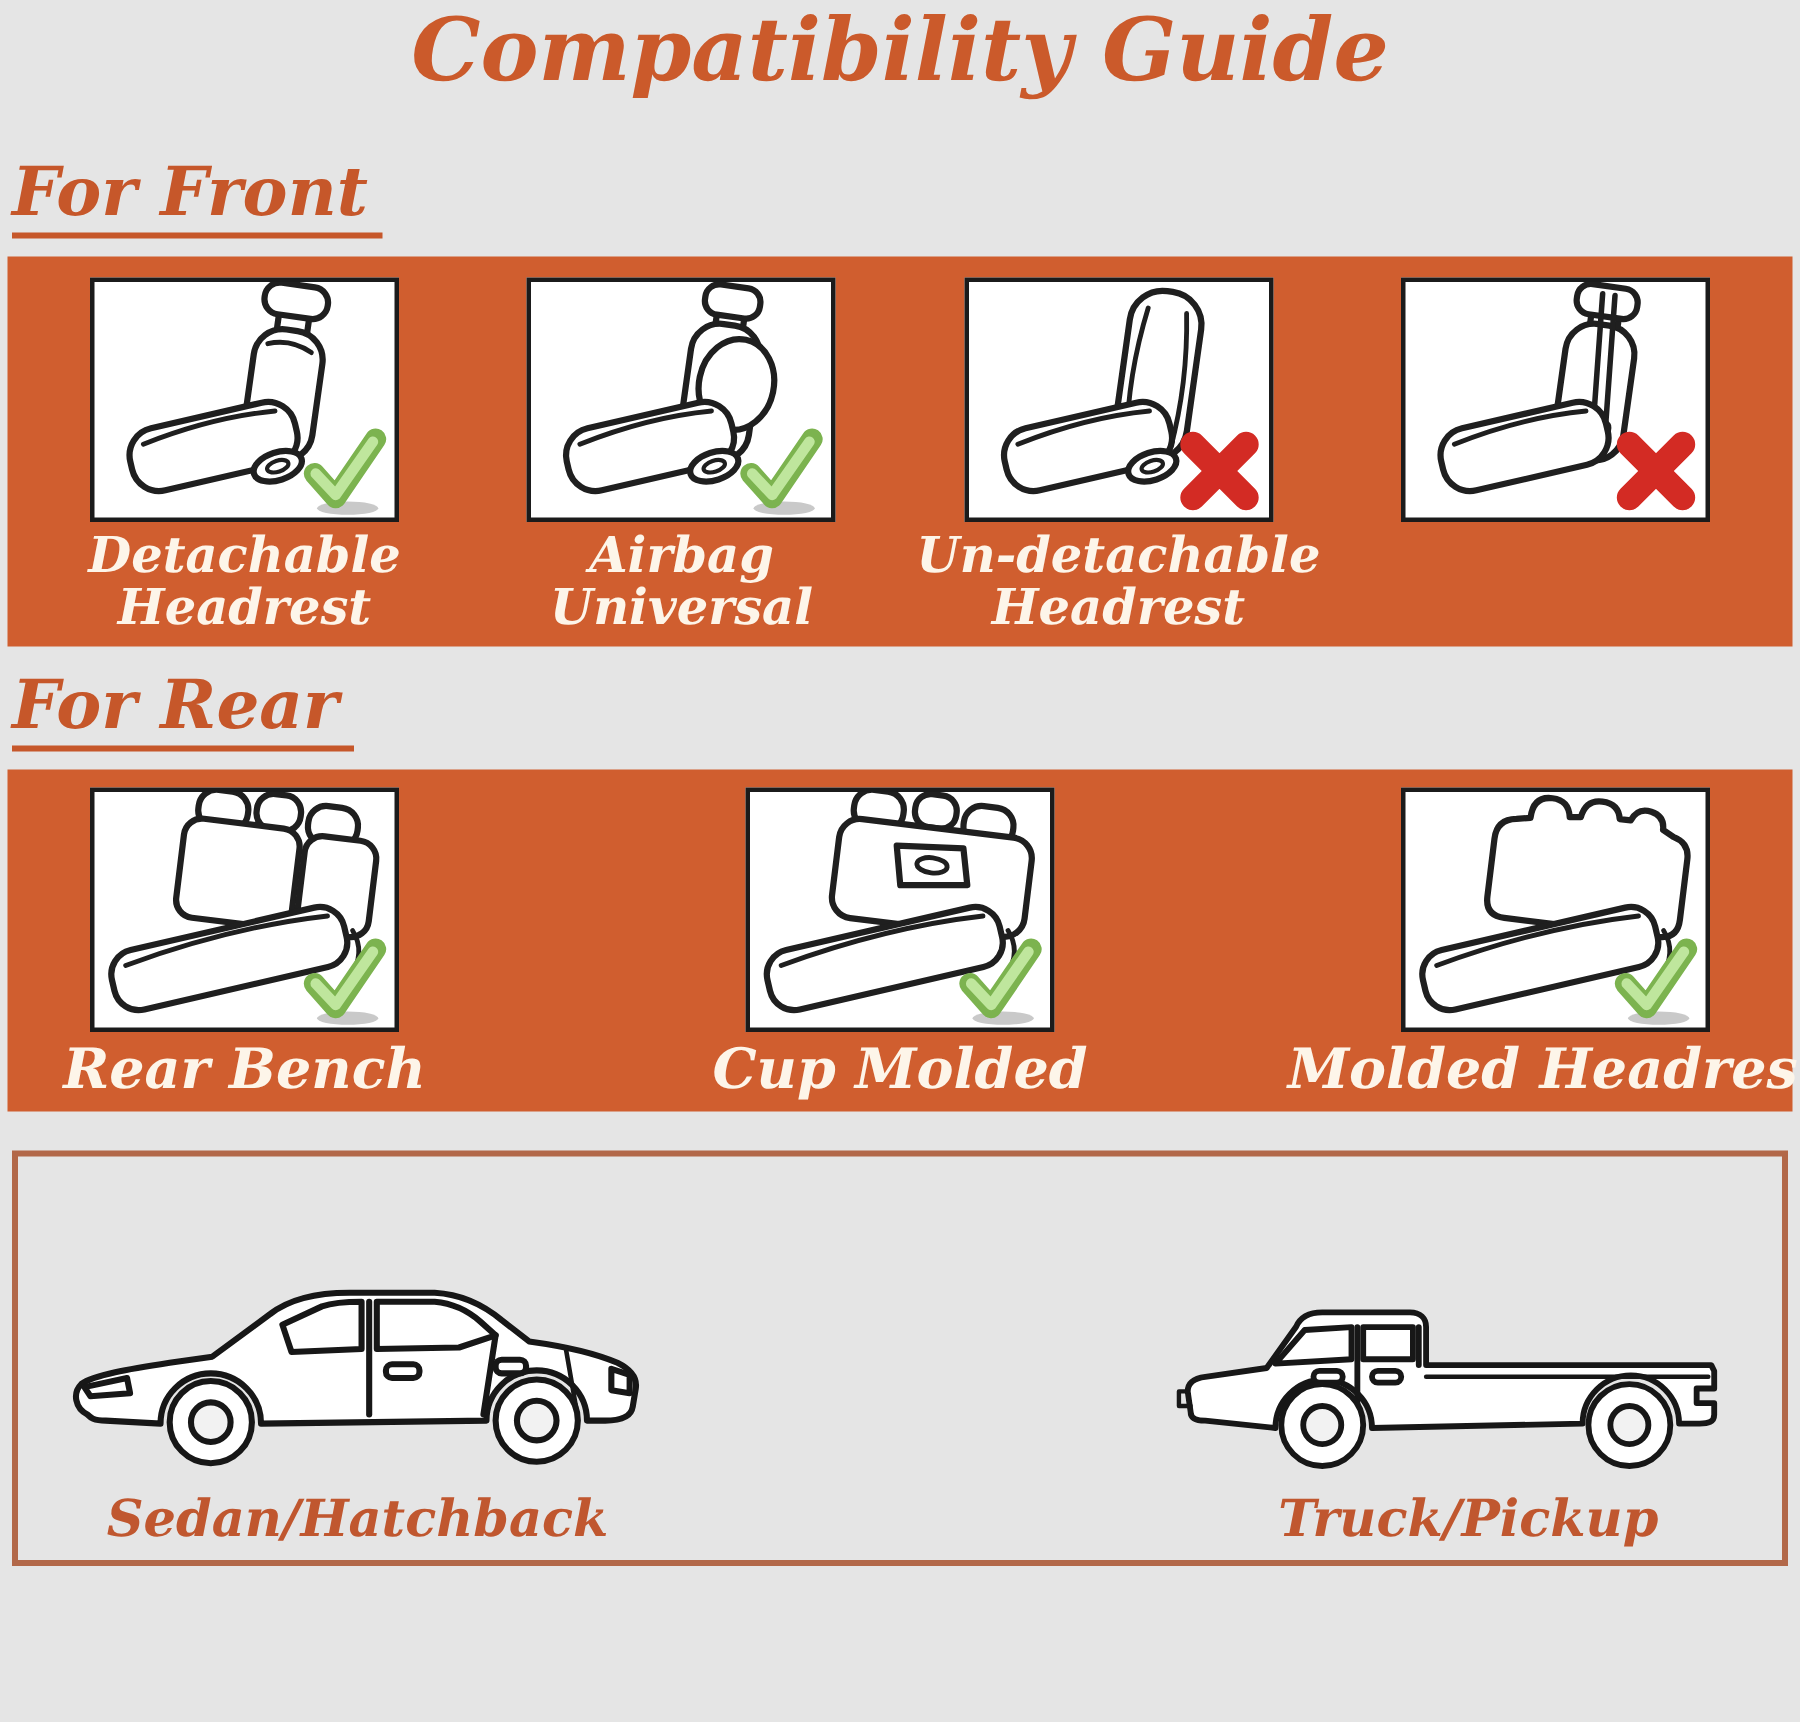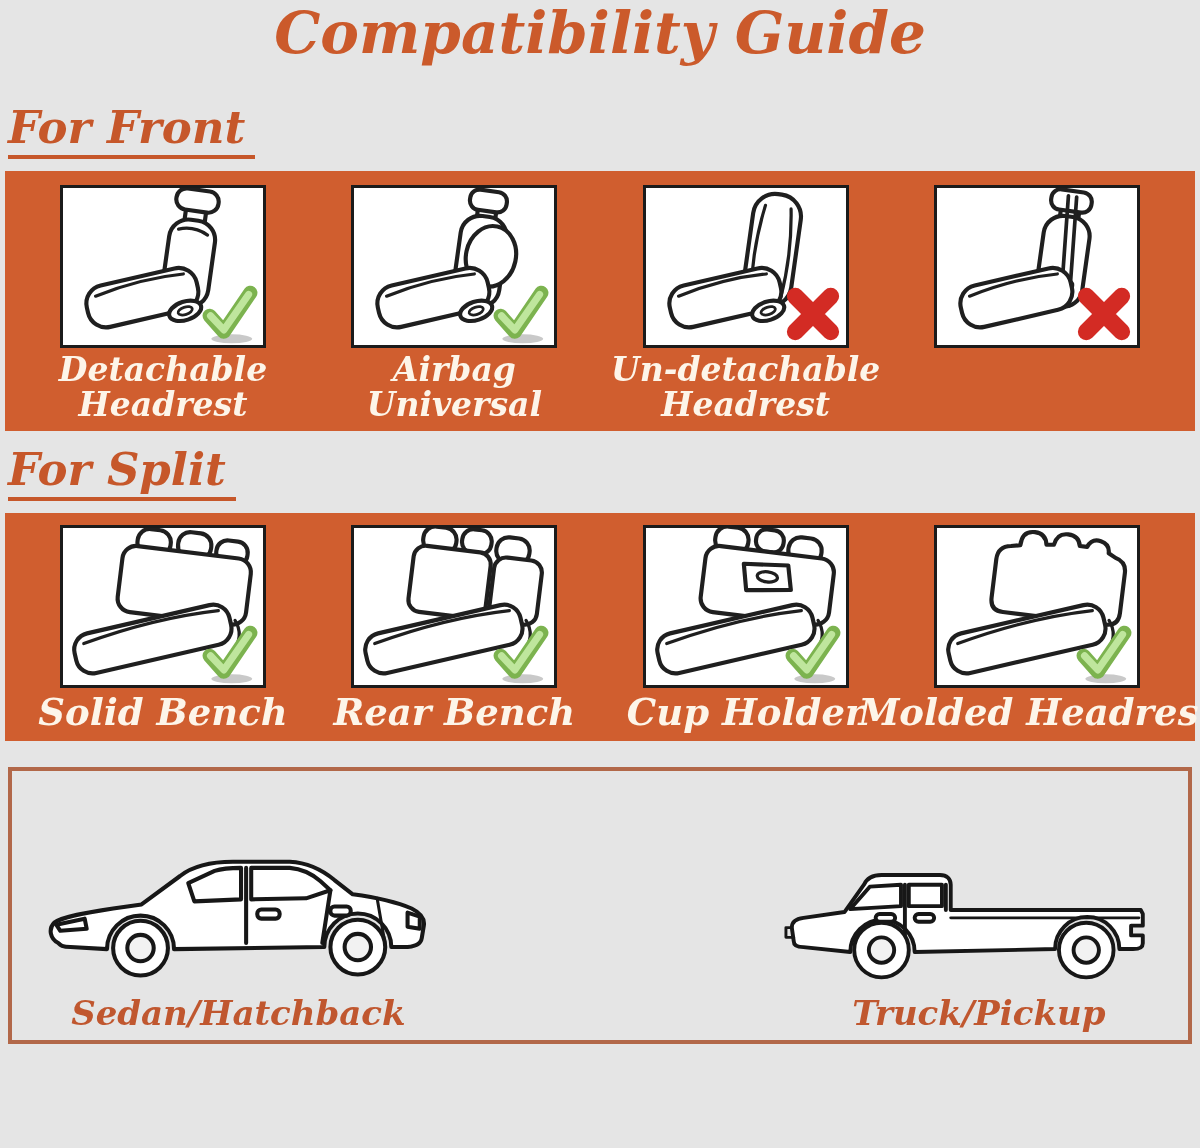--- a/index.html
+++ b/index.html
@@ -342,63 +342,51 @@
           <svg class="badge">
               <use href="#sym-cross"></use>
             </svg>
         </div>
       </div>
 
     </div>
   </div>
 
   <div class="heading-row-left rear">
-    <span class="section-heading">For Split</span>
+    <span class="section-heading">For Rear</span>
   </div>
 
   <div class="band rear">
     <div class="cards-row">
 
-      <div class="cell">
-        <div class="card">
-          <svg class="seat-art">
-              <use href="#sym-bench-solid"></use>
+
+      <div class="cell">
+        <div class="card">
+          <svg class="seat-art">
+              <use href="#sym-bench-split"></use>
             </svg>
           <svg class="badge">
               <use href="#sym-check"></use>
             </svg>
 
         </div>
-        <div class="rear-label">Solid Bench</div>
-      </div>
-
-      <div class="cell">
-        <div class="card">
-          <svg class="seat-art">
-              <use href="#sym-bench-split"></use>
+        <div class="rear-label">Rear Bench</div>
+      </div>
+
+      <div class="cell">
+        <div class="card">
+          <svg class="seat-art">
+              <use href="#sym-bench-cupholder"></use>
             </svg>
           <svg class="badge">
               <use href="#sym-check"></use>
             </svg>
 
         </div>
-        <div class="rear-label">Rear Bench</div>
-      </div>
-
-      <div class="cell">
-        <div class="card">
-          <svg class="seat-art">
-              <use href="#sym-bench-cupholder"></use>
-            </svg>
-          <svg class="badge">
-              <use href="#sym-check"></use>
-            </svg>
-
-        </div>
-        <div class="rear-label">Cup Holder</div>
+        <div class="rear-label">Cup Molded</div>
       </div>
 
       <div class="cell">
         <div class="card">
           <svg class="seat-art">
               <use href="#sym-bench-molded"></use>
             </svg>
           <svg class="badge">
               <use href="#sym-check"></use>
             </svg>

